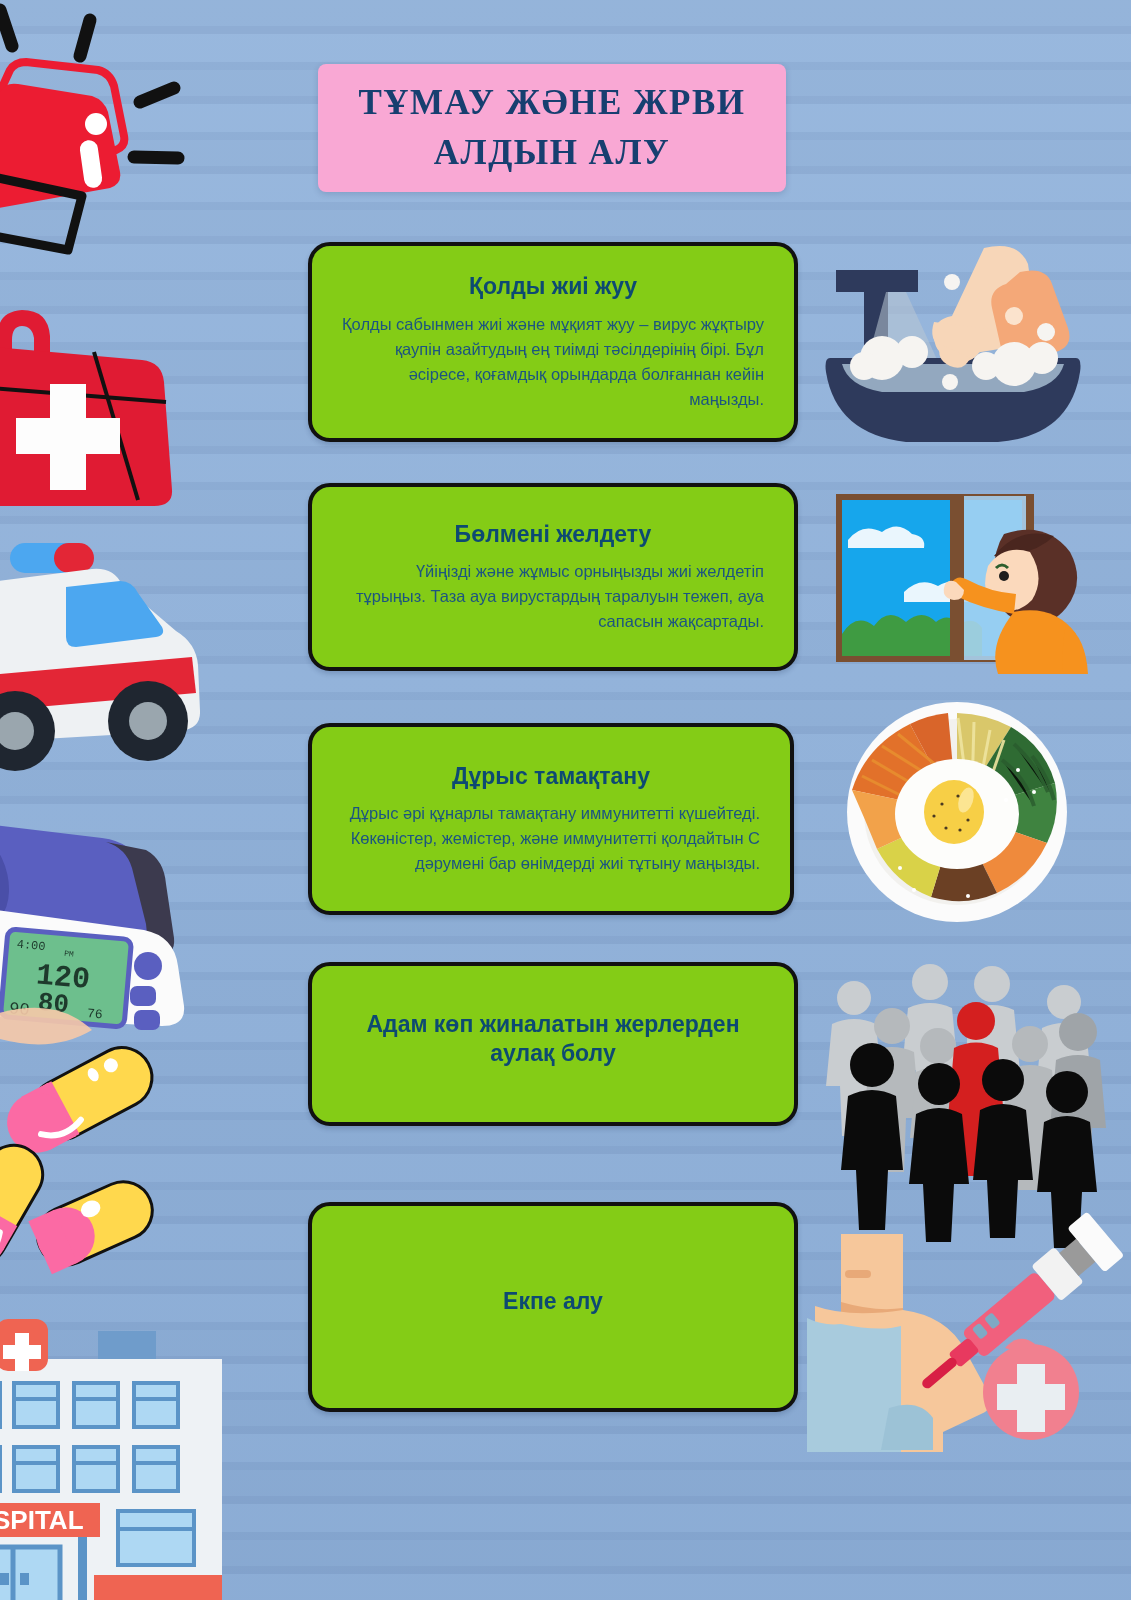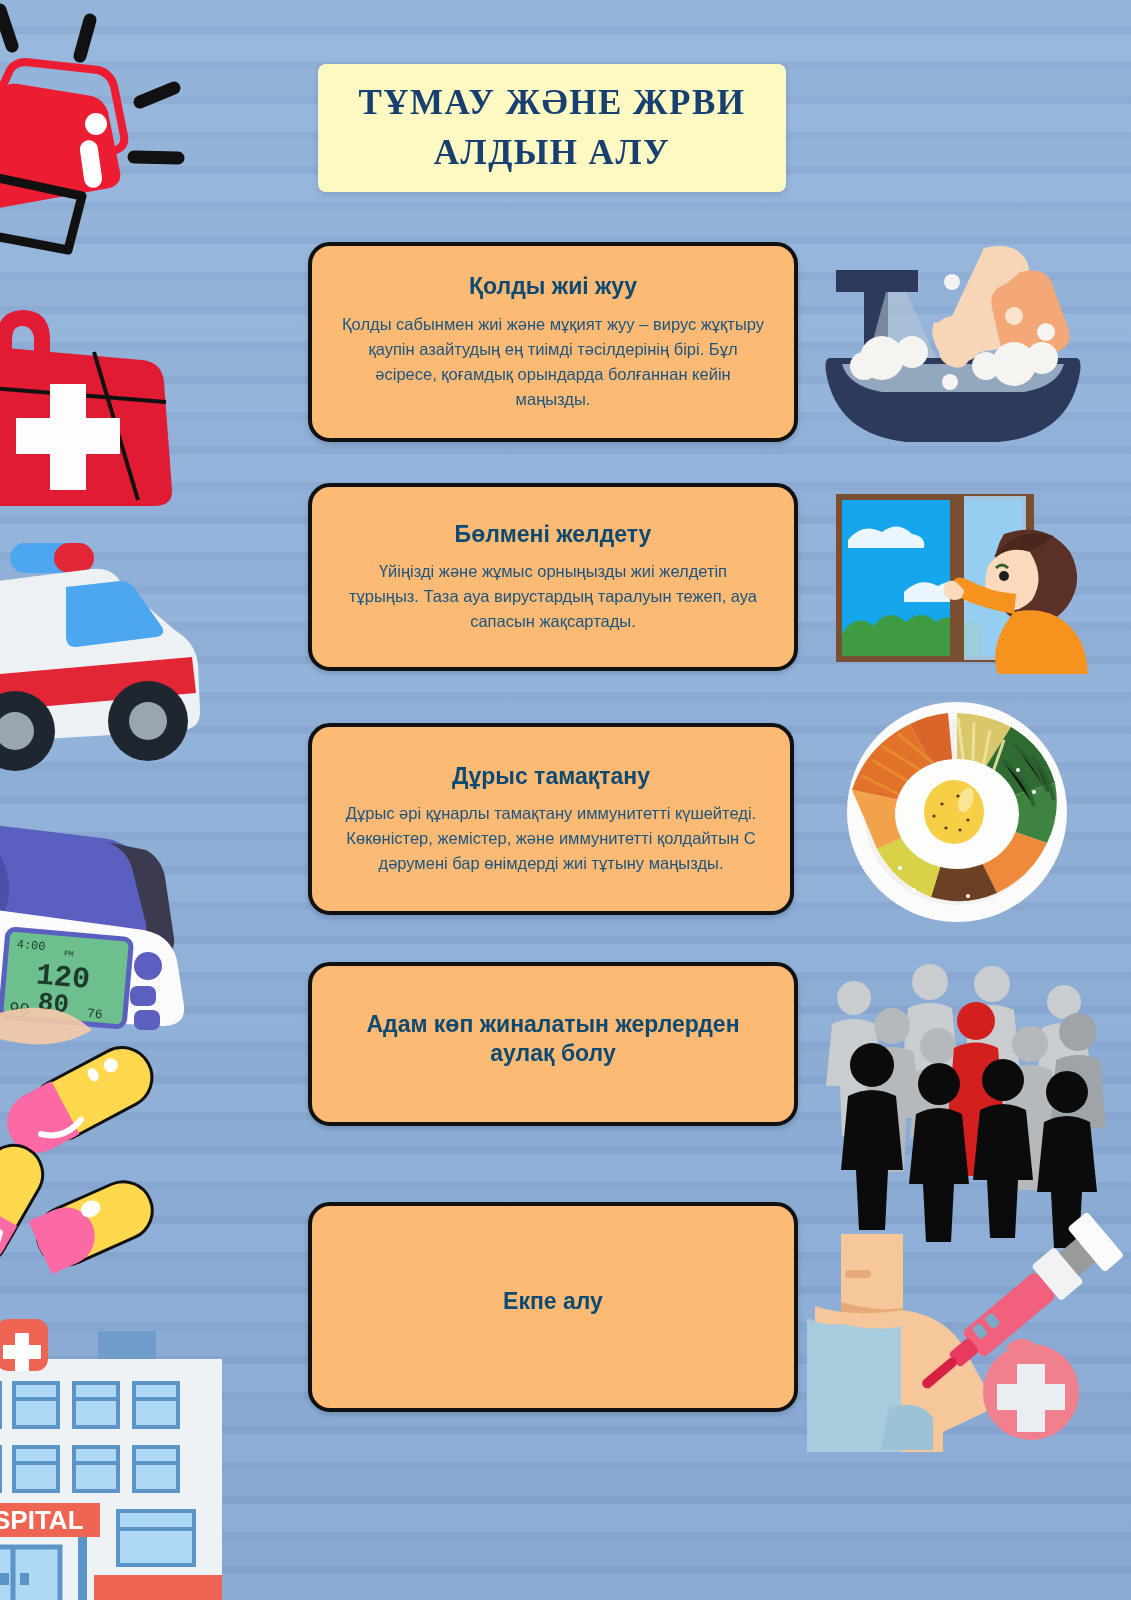--- a/index.html
+++ b/index.html
@@ -23,46 +23,46 @@
       );
   }
   #bg-stripes::after{
     content:""; position:absolute; inset:0;
     background:linear-gradient(to bottom, rgba(255,255,255,.05), rgba(40,70,120,.07));
   }
 
   
   #header-banner{
     position:absolute; left:318px; top:64px; width:468px; height:128px;
-    background:#fef9c3; border-radius:8px;
+    background:#f9a8d4; border-radius:8px;
     display:flex; flex-direction:column; align-items:center; justify-content:center;
     box-shadow:0 2px 6px rgba(30,50,90,.18);
   }
   #header-banner .ttl{
     font-family:"Liberation Serif", serif;
     font-weight:700; font-size:35px; letter-spacing:1.5px;
     color:#173f70; line-height:1.42; text-align:center;
   }
 
   
   .card{
     position:absolute;
-    background:#fdba74;
+    background:#84cc16;
     border:4px solid #111111;
     border-radius:22px;
     box-shadow:0 3px 5px rgba(20,40,80,.2);
     padding:16px 30px;
     display:flex; flex-direction:column; align-items:center; justify-content:center;
   }
   .card .card-title{
     font-size:23px; font-weight:700; color:#0d4a72;
     text-align:center; line-height:1.28; margin-bottom:10px;
   }
   .card .card-body{
-    font-size:16.5px; color:#1c5580; text-align:center; line-height:1.52;
+    font-size:16.5px; color:#1c5580; text-align:right; line-height:1.52;
   }
   #card-1{ left:308px; top:242px;  width:490px; height:200px; }
   #card-2{ left:308px; top:483px;  width:490px; height:188px; }
   #card-3{ left:308px; top:723px;  width:486px; height:192px; }
   #card-4{ left:308px; top:962px;  width:490px; height:164px; }
   #card-5{ left:308px; top:1202px; width:490px; height:210px;gap:32px; }
 
   
   .illo{ position:absolute; }
 

